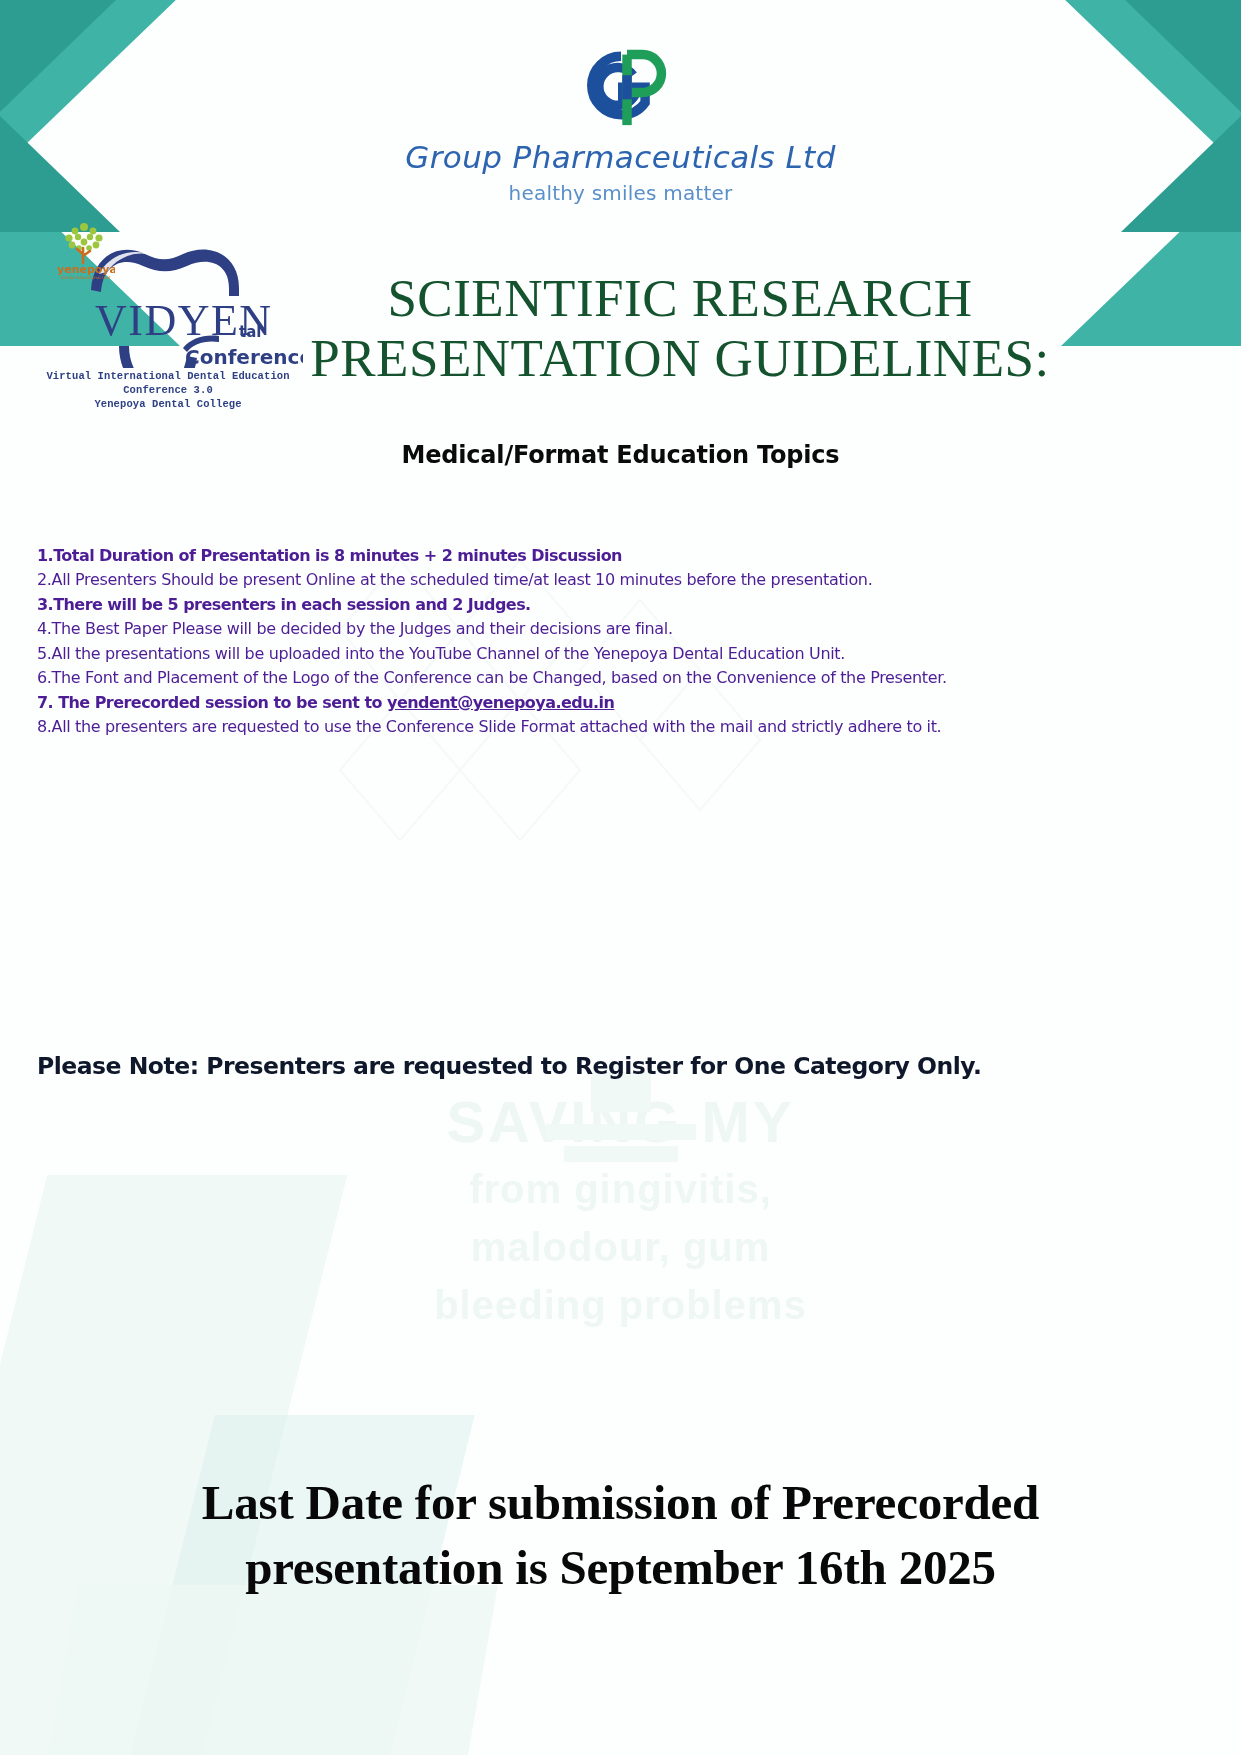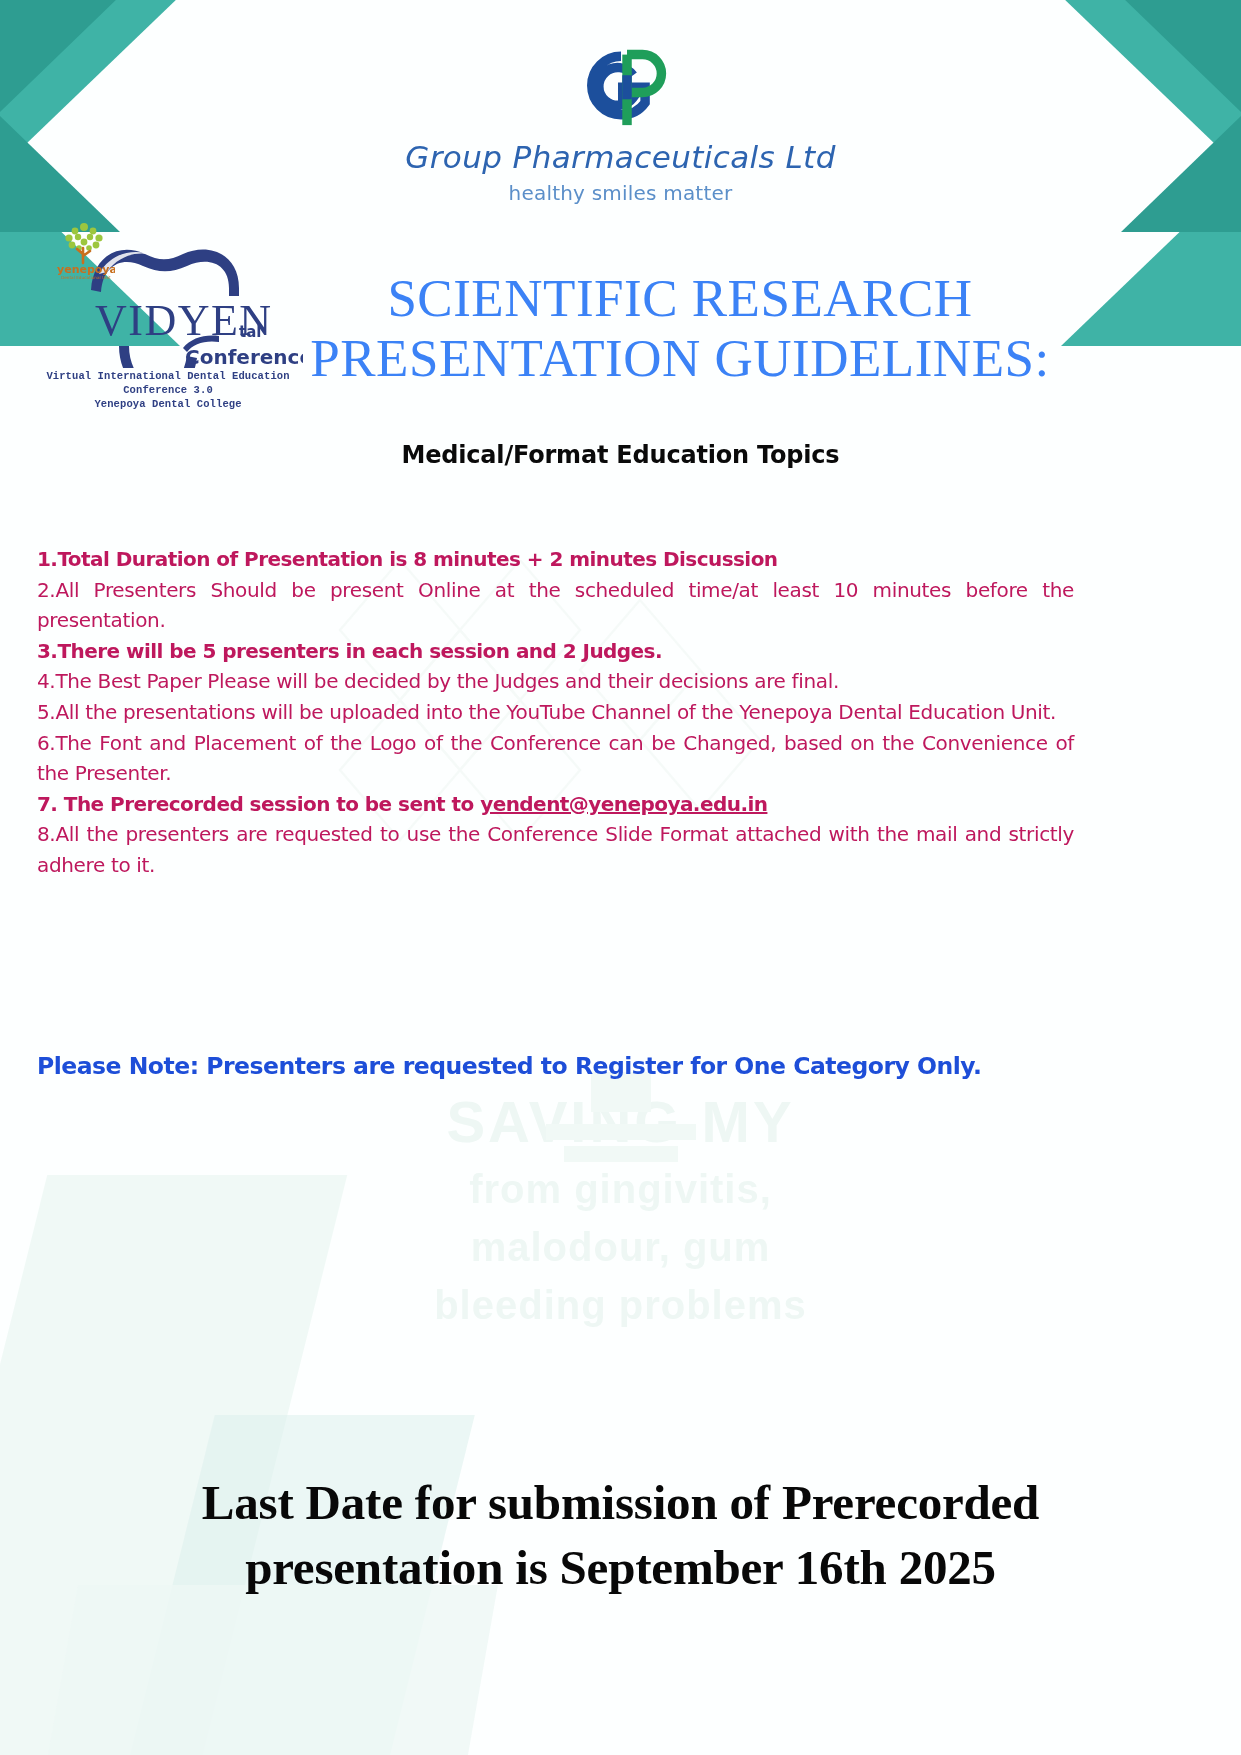--- a/index.html
+++ b/index.html
@@ -206,21 +206,21 @@
   
   .main-title {
     position: absolute;
     top: 268px;
     left: 280px;
     width: 800px;
     text-align: center;
     font-family: "Liberation Serif", serif;
     font-size: 53px;
     line-height: 1.14;
-    color: #3b82f6;
+    color: #14532d;
     letter-spacing: .5px;
   }
 
   
   .subtitle {
     position: absolute;
     top: 437px;
     left: 0;
     right: 0;
     text-align: center;
@@ -232,23 +232,23 @@
     letter-spacing: -.2px;
   }
 
   
   .body-list {
     position: absolute;
     top: 544px;
     left: 37px;
     width: 1037px;
     font-family: "DejaVu Sans", sans-serif;
-    font-size: 20px;
+    font-size: 16px;
     line-height: 1.53;
-    color: #be185d;
+    color: #4c1d95;
     text-align: justify;
     letter-spacing: -.35px;
   }
   .body-list p {
     margin: 0;
   }
   .body-list p.b {
     font-weight: bold;
     text-align: left;
     letter-spacing: -.55px;
@@ -258,21 +258,21 @@
     text-decoration: underline;
   }
   .note {
     position: absolute;
     top: 1052px;
     left: 37px;
     width: 1037px;
     font-family: "DejaVu Sans", sans-serif;
     font-weight: bold;
     font-size: 23.5px;
-    color: #1d4ed8;
+    color: #0f172a;
     letter-spacing: -.5px;
   }
 
   
   .footer {
     position: absolute;
     top: 1470px;
     left: 0;
     right: 0;
     text-align: center;

